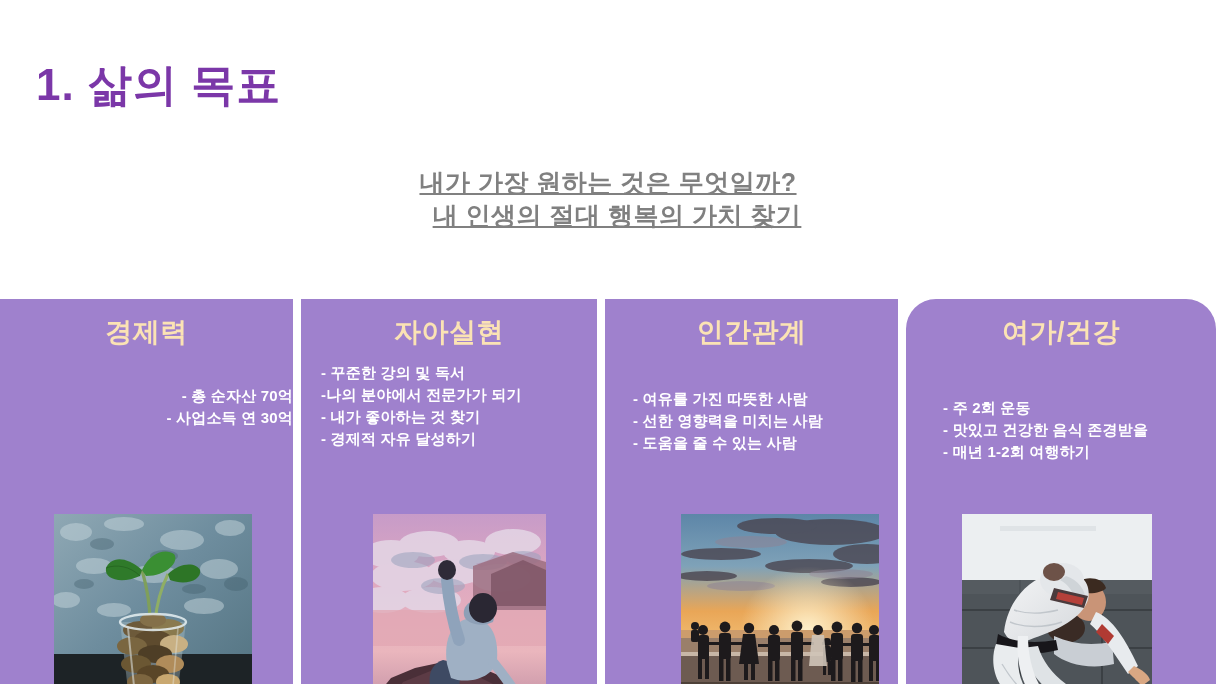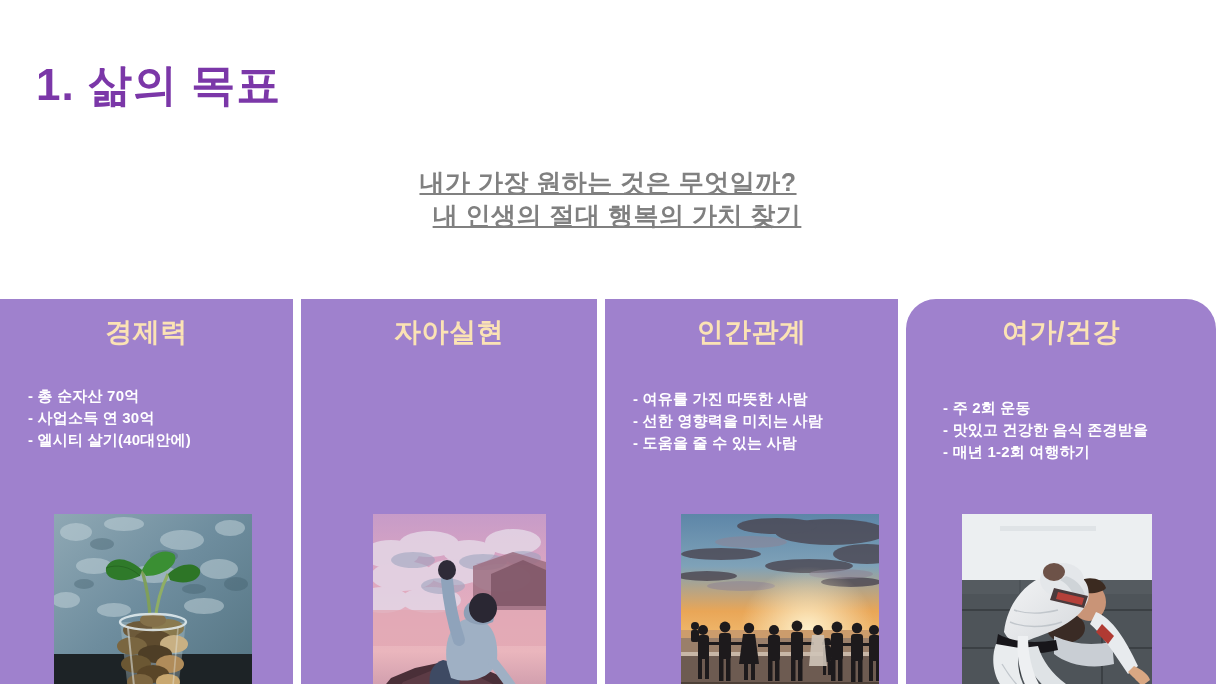--- a/index.html
+++ b/index.html
@@ -85,21 +85,21 @@
 
   .bullets {
     width: 100%;
     color: #ffffff;
     font-size: 15px;
     font-weight: 700;
     line-height: 1.47;
     letter-spacing: 0.2px;
     white-space: nowrap;
   }
-  .card.c1 .bullets { margin-top: 37px; padding-left: 28px; }
+  .card.c1 .bullets { margin-top: 37px; padding-left: 28px; text-align: right; }
   .card.c2 .bullets { margin-top: 14px; padding-left: 20px; }
   .card.c3 .bullets { margin-top: 40px; padding-left: 28px; }
   .card.c4 .bullets { margin-top: 49px; padding-left: 37px; }
 
   .bullet { display: block; }
 
   
   .photo {
     position: absolute;
     overflow: hidden;
@@ -126,21 +126,20 @@
     <span class="subtitle-line l2">내 인생의 절대 행복의 가치 찾기</span>
   </div>
 
   <div class="card-row">
 
     <div class="card c1">
       <div class="card-title">경제력</div>
       <div class="bullets">
         <span class="bullet">-  총 순자산 70억</span>
         <span class="bullet">-  사업소득 연 30억</span>
-        <span class="bullet">-  엘시티 살기(40대안에)</span>
       </div>
       <div class="photo p1">
         <svg viewBox="0 0 198 190" preserveAspectRatio="none">
           <defs>
             <linearGradient id="g1bg" x1="0" y1="0" x2="1" y2="1">
               <stop offset="0%" stop-color="#8fa8b4"></stop>
               <stop offset="45%" stop-color="#6e8d9e"></stop>
               <stop offset="100%" stop-color="#51717f"></stop>
             </linearGradient>
             <radialGradient id="glassg" cx="50%" cy="40%" r="70%">
@@ -200,20 +199,26 @@
           <ellipse cx="99" cy="108" rx="33" ry="8" fill="none" stroke="#e6f0f2" stroke-width="2.4" opacity="0.85"></ellipse>
           <path d="M74 114 L 80 172" stroke="#eef6f7" stroke-width="2" opacity="0.5" fill="none"></path>
           <path d="M124 114 L 119 172" stroke="#eef6f7" stroke-width="1.6" opacity="0.35" fill="none"></path>
           <path d="M74 176 L 124 176" stroke="#d7e6e8" stroke-width="3" opacity="0.8"></path>
         </svg>
       </div>
     </div>
 
     <div class="card c2">
       <div class="card-title">자아실현</div>
+      <div class="bullets">
+        <span class="bullet">-  꾸준한 강의 및 독서</span>
+        <span class="bullet">-나의 분야에서 전문가가 되기</span>
+        <span class="bullet">-  내가 좋아하는 것 찾기</span>
+        <span class="bullet">-  경제적 자유 달성하기</span>
+      </div>
       <div class="photo p2">
         <svg viewBox="0 0 173 196" preserveAspectRatio="none">
           <defs>
             <linearGradient id="skyg" x1="0" y1="0" x2="0" y2="1">
               <stop offset="0%" stop-color="#c79bc8"></stop>
               <stop offset="35%" stop-color="#dfa9c0"></stop>
               <stop offset="70%" stop-color="#eab6bd"></stop>
               <stop offset="100%" stop-color="#c08ea3"></stop>
             </linearGradient>
           </defs>

